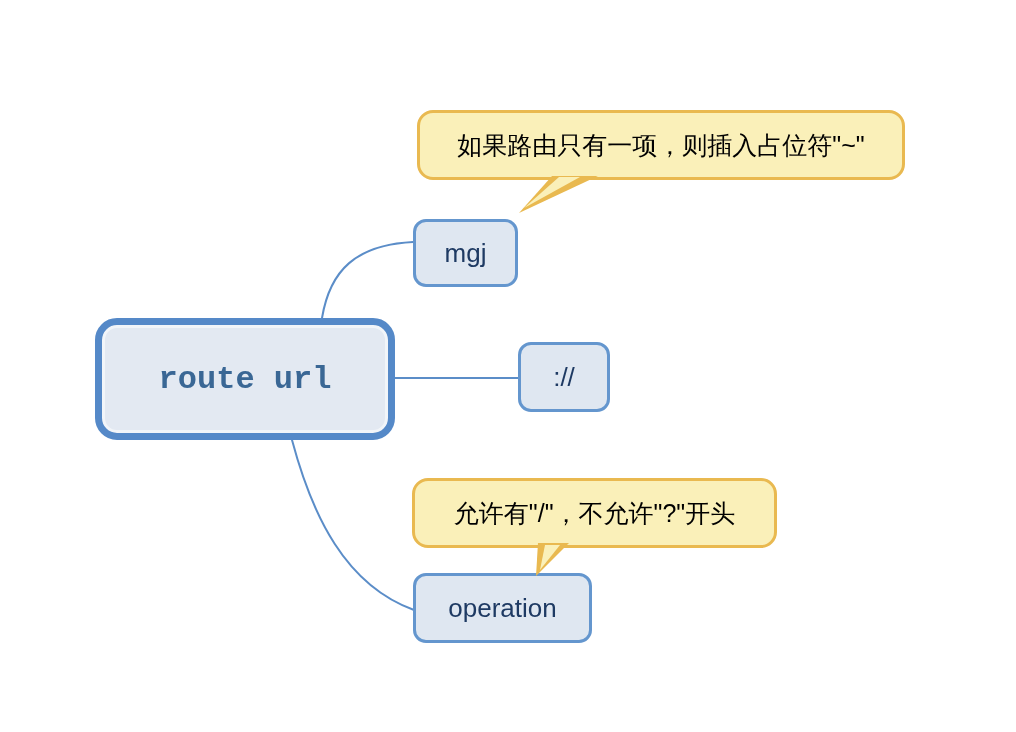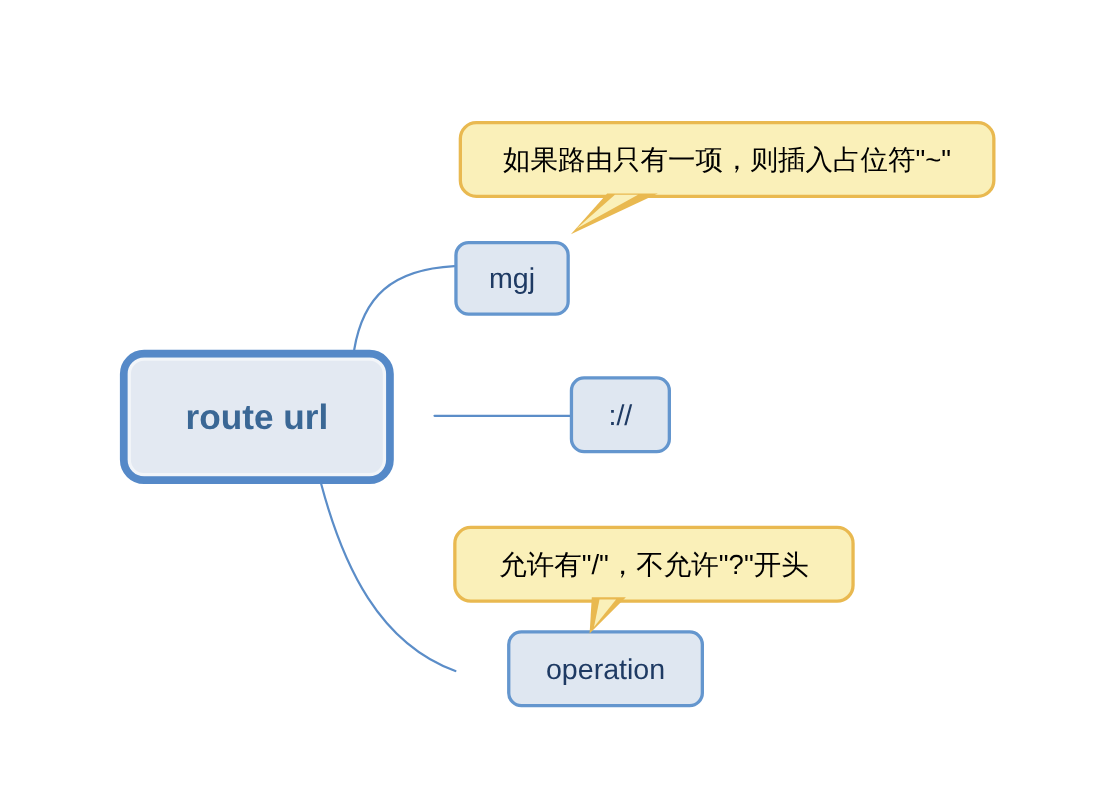--- a/index.html
+++ b/index.html
@@ -64,24 +64,24 @@
     font-weight:bold;
   }
   .callout{
     background:var(--callout-fill);
     border:3px solid var(--callout-border);
     border-radius:16px;
     color:var(--callout-text);
     font-size:25px;
   }
   
-  .pos-root{left:109px;top:318px;width:249px;height:122px;}
+  .pos-root{left:95px;top:318px;width:300px;height:122px;font-family:Liberation Mono, monospace;}
   .pos-mgj{left:413px;top:207px;width:105px;height:68px;margin-top:12px;}
   .pos-protocol{left:518px;top:342px;width:92px;height:70px;}
-  .pos-operation{left:413px;top:573px;width:179px;height:70px;margin-left:48px;}
+  .pos-operation{left:413px;top:573px;width:179px;height:70px;}
   .pos-callout-top{left:417px;top:110px;width:488px;height:70px;}
   .pos-callout-bottom{left:412px;top:478px;width:365px;height:70px;}
 </style>
 </head>
 <body>
 
 <div class="stage">
 
   <svg class="layer connectors" viewBox="0 0 1016 732">
     <path class="connector" d="M 322,318 C 330,270 356,245 413,242"></path>

